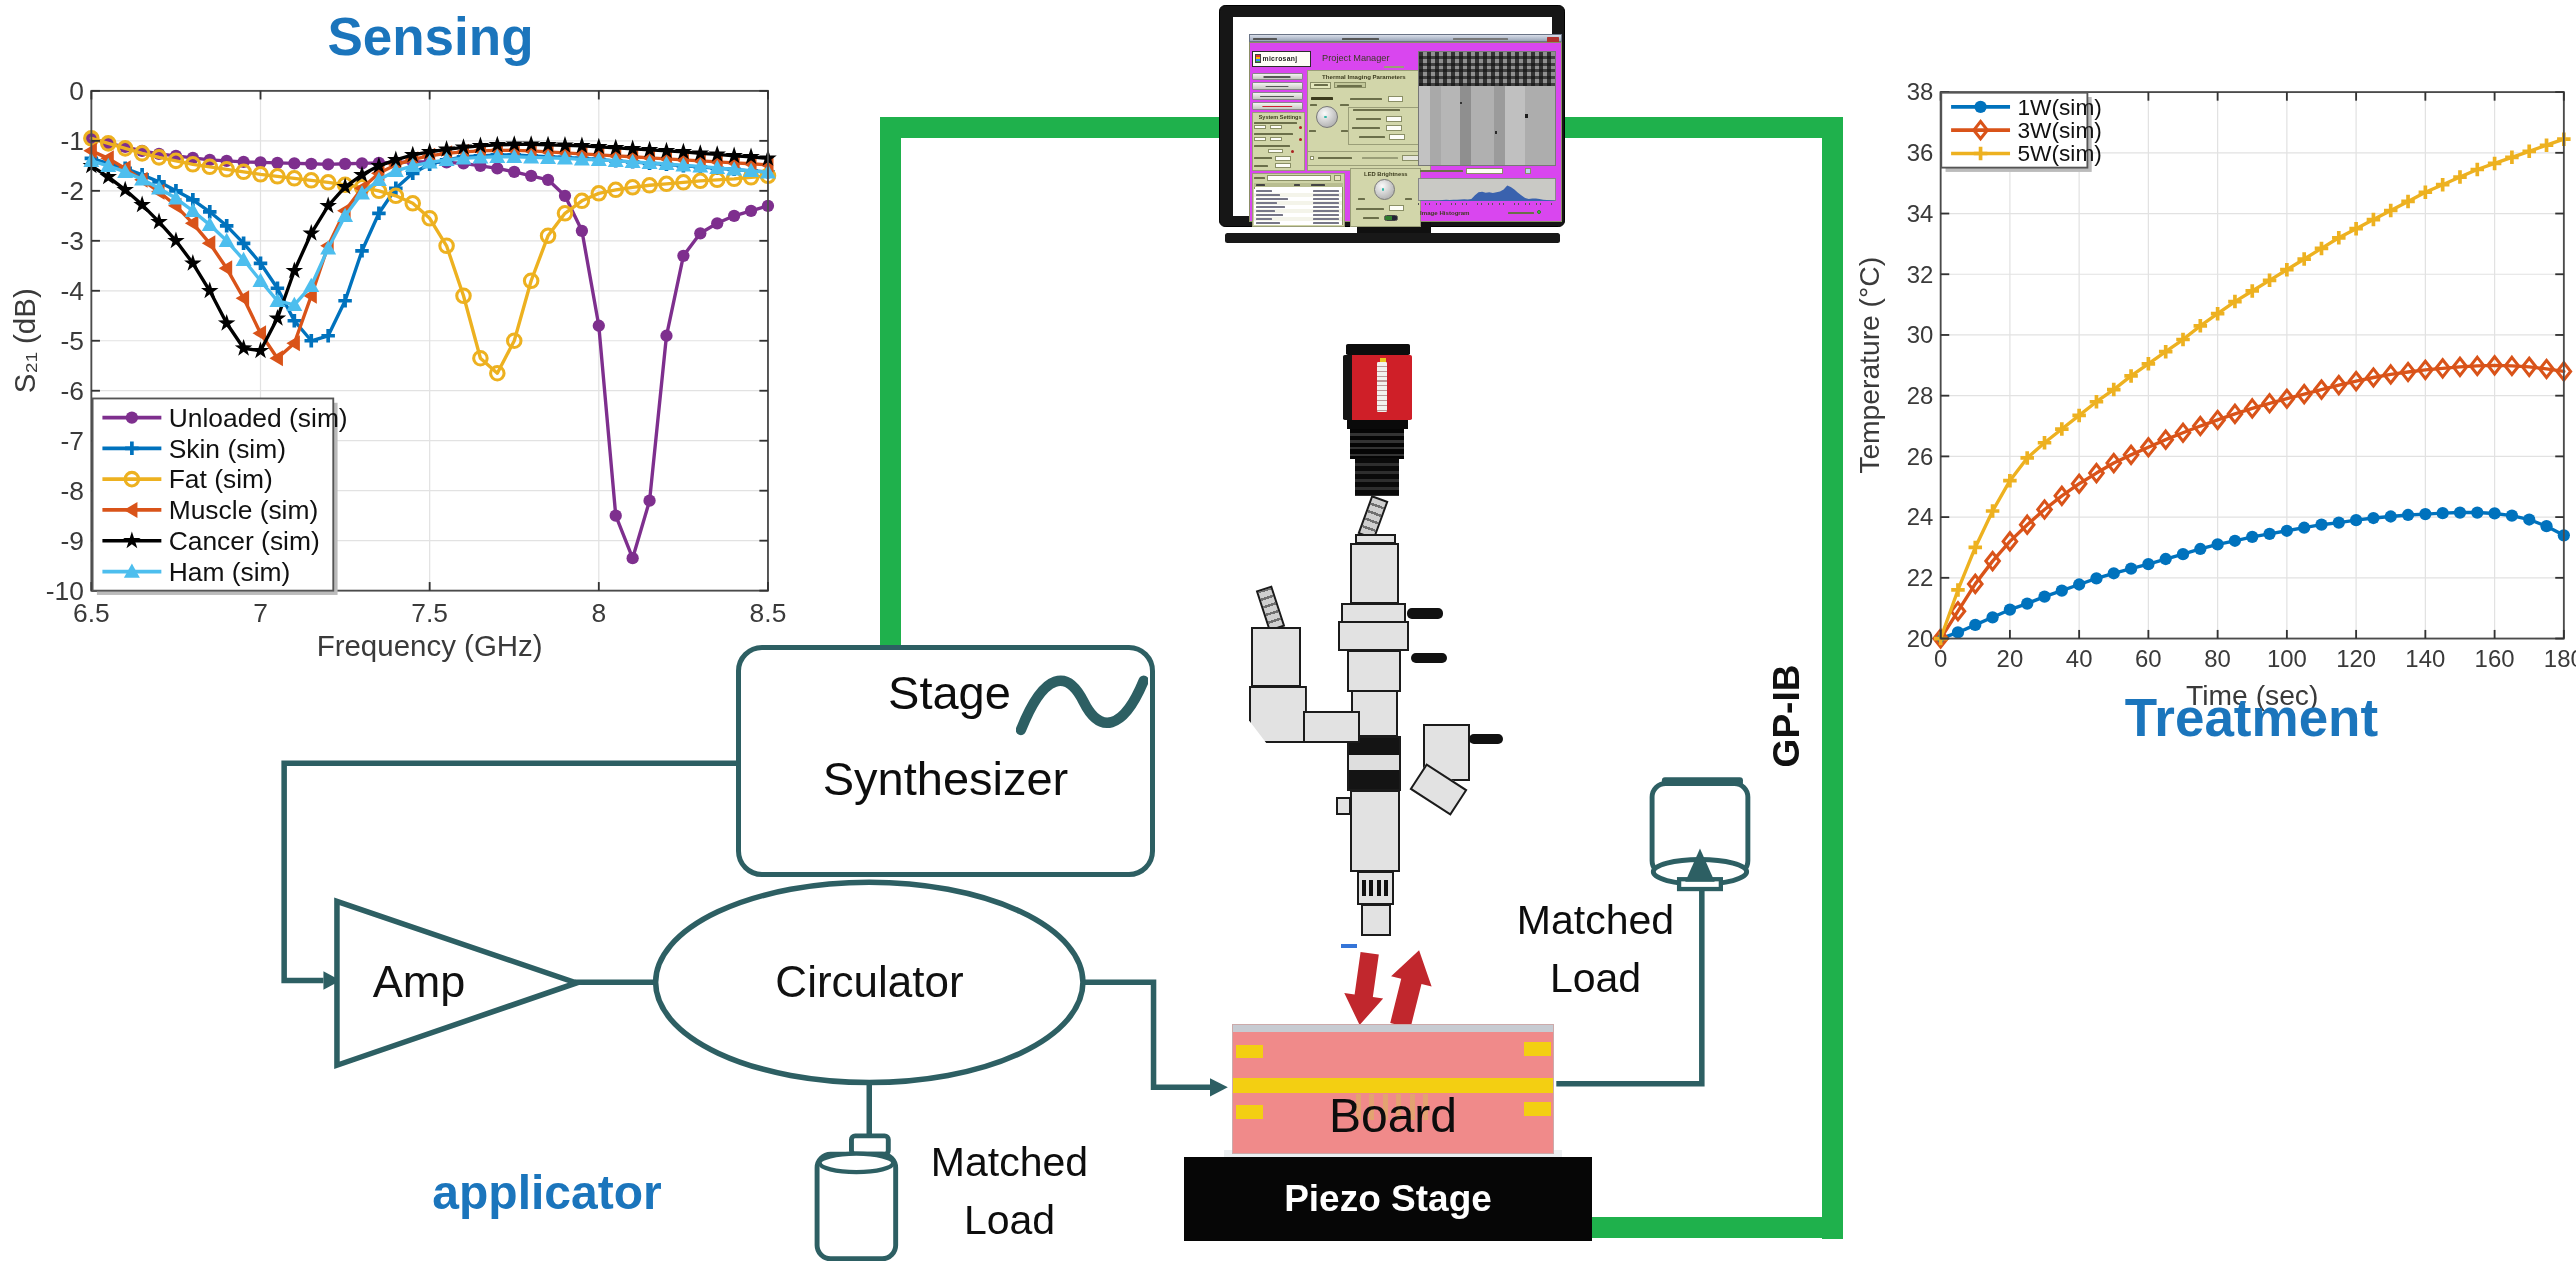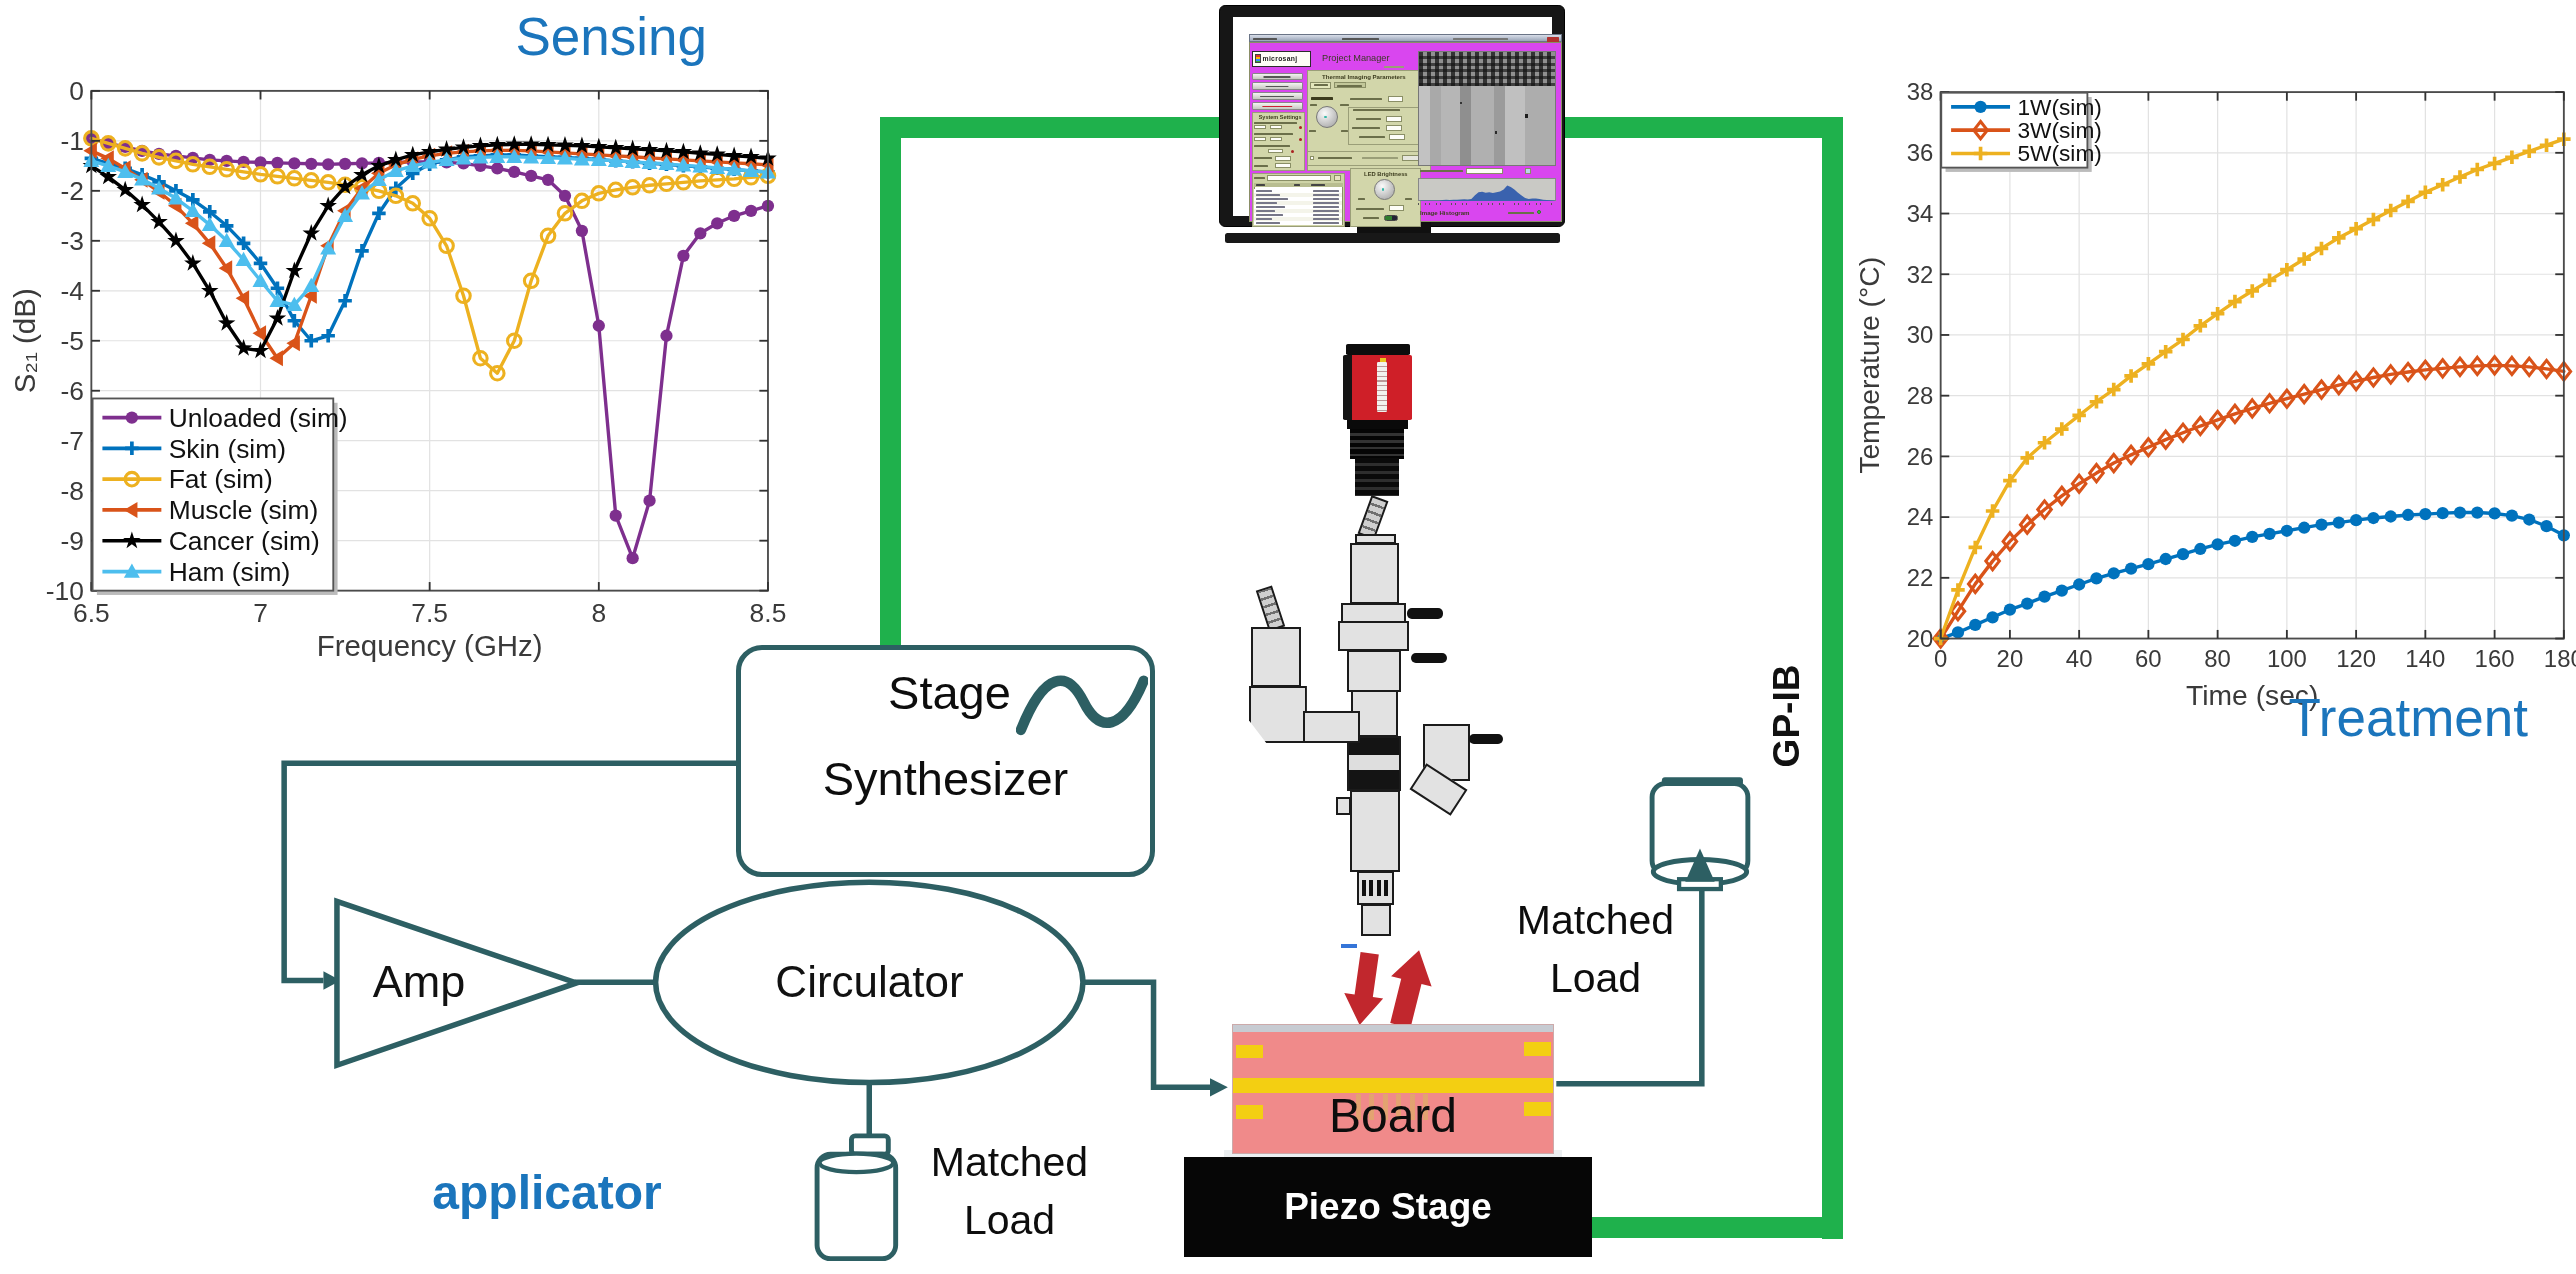--- a/index.html
+++ b/index.html
@@ -7,40 +7,40 @@
     --board-pink:#f08a8a; --board-yellow:#f3cf12; --ink:#111;
   }
   *{margin:0;padding:0;box-sizing:border-box;}
   html,body{background:#fff;}
   body{font-family:"Liberation Sans","DejaVu Sans",sans-serif;color:var(--ink);}
   #page{position:relative;width:2576px;height:1274px;background:#fff;overflow:hidden;}
   svg.layer{position:absolute;left:0;top:0;pointer-events:none;}
   
   .gline{position:absolute;background:var(--green);z-index:1;}
   
-  .title{position:absolute;z-index:3;font-weight:normal;color:var(--blue);text-align:right;font-size:53px;}
+  .title{position:absolute;z-index:3;font-weight:bold;color:var(--blue);text-align:center;font-size:53px;}
   .plainlbl{position:absolute;z-index:3;color:#0d0d0d;text-align:center;}
   
   #freq-box{position:absolute;left:736px;top:645px;width:419px;height:232px;background:#fff;
     border:5.5px solid var(--teal);border-radius:26px;z-index:3;}
   #freq-box .l1{position:absolute;left:104px;top:14.7px;width:209px;text-align:center;font-size:47px;color:#0d0d0d;}
   #freq-box .l2{position:absolute;left:0;top:101px;width:100%;text-align:center;font-size:47px;color:#0d0d0d;}
   #freq-box svg{position:absolute;left:275px;top:16px;}
   
   #srr-board{position:absolute;left:1232px;top:1024px;width:322px;height:130px;background:var(--board-pink);
     border:1.2px solid #caa;z-index:3;}
   #srr-board .topstrip{position:absolute;left:0;top:0;width:100%;height:7.4px;background:#c7cbd2;}
   #srr-board .stripe{position:absolute;left:0;top:53px;width:100%;height:14.7px;background:var(--board-yellow);}
   #srr-board .pad{position:absolute;width:27px;height:13.5px;background:var(--board-yellow);}
   #srr-board .ghost{position:absolute;left:123px;top:69px;width:80px;height:26px;opacity:.55;
     background:repeating-linear-gradient(90deg,#d9b75c 0 4.9px,transparent 4.9px 13.5px);}
   #srr-board .t1{position:absolute;left:0;top:-3.7px;width:100%;text-align:center;font-size:48px;color:#0d0d0d;}
   #srr-board .t2{position:absolute;left:0;top:63px;width:100%;text-align:center;font-size:48px;color:#0d0d0d;}
   #board-shadow{position:absolute;left:1224px;top:1150px;width:338px;height:8.6px;background:#eceff1;z-index:2;}
-  #piezo{position:absolute;left:1184px;top:1157px;width:408px;height:100px;background:#060606;z-index:3;
+  #piezo{position:absolute;left:1184px;top:1157px;width:408px;height:84px;background:#060606;z-index:3;
     display:flex;align-items:center;justify-content:center;font-size:37px;font-weight:bold;color:#fff;}
   
   #gpib{position:absolute;left:1720px;top:645px;width:135px;height:141px;z-index:3;
     display:flex;align-items:center;justify-content:center;}
   #gpib span{transform:rotate(-90deg);font-size:37px;font-weight:bold;white-space:nowrap;}
   
   #monitor{position:absolute;left:1219px;top:4.9px;width:346px;height:240px;z-index:4;}
   #monitor .bezel{position:absolute;left:0;top:0;width:346px;height:222px;background:#161616;border-radius:6.1px;border:1.8px solid #000;}
   #monitor .stand{position:absolute;left:138px;top:217px;width:74px;height:16px;background:#101010;}
   #monitor .base{position:absolute;left:6.1px;top:228px;width:335px;height:10.4px;background:#181818;border-radius:2.5px;}

